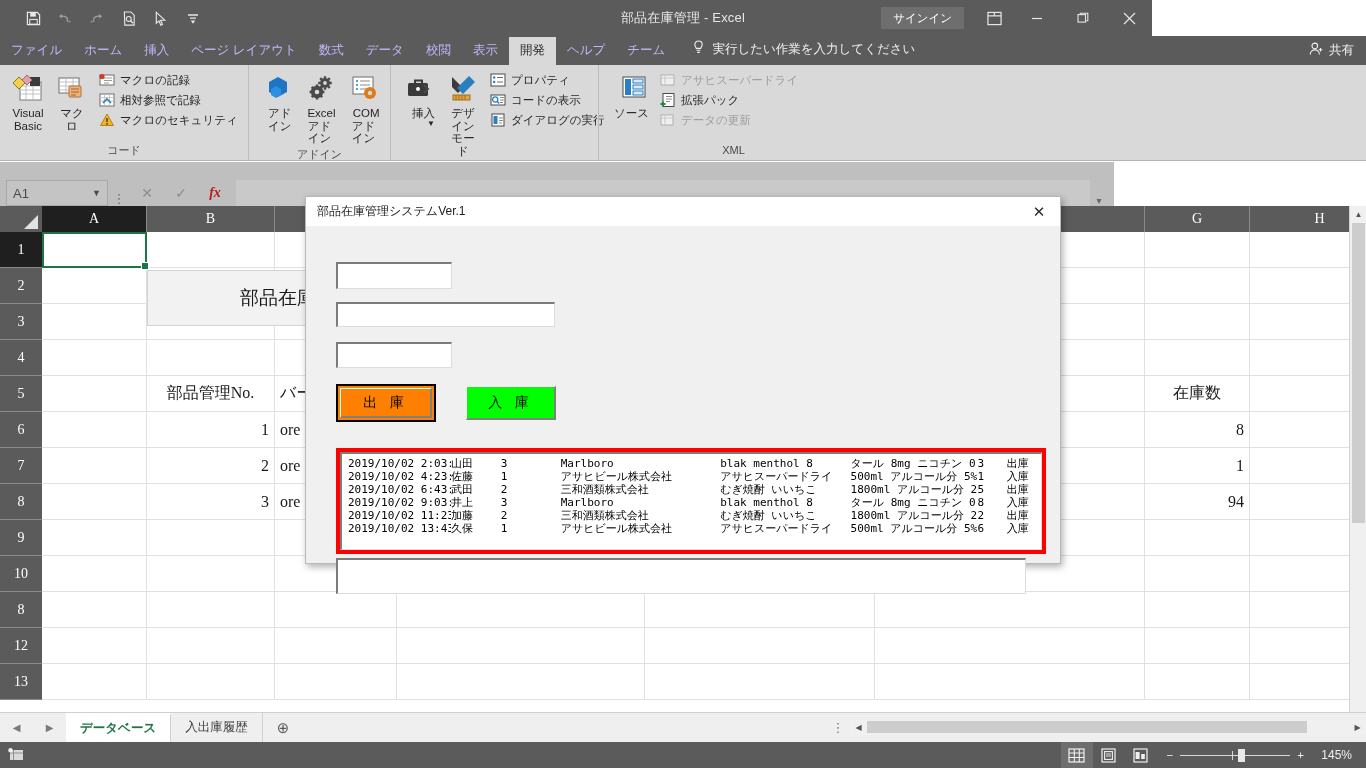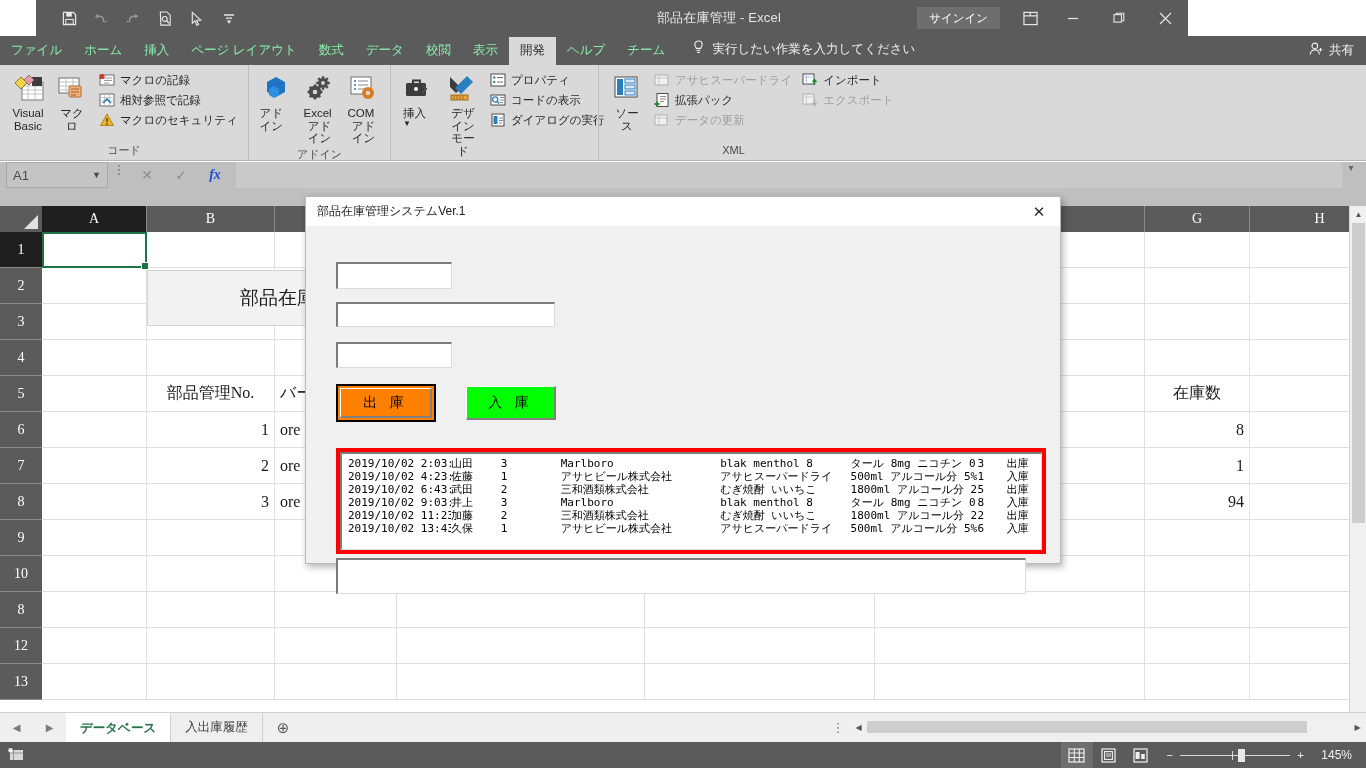--- a/index.html
+++ b/index.html
@@ -5,21 +5,21 @@
   * { box-sizing: border-box; margin: 0; padding: 0; }
   html, body {
     width: 1366px; height: 768px;
     overflow: hidden;
     font-family: "Liberation Sans", "DejaVu Sans", sans-serif;
     background: #ffffff;
   }
   
   .titlebar {
     position: absolute; top: 0; left: 0; width: 1152px; height: 36px;
-    background: #5b5b5b; display: flex; align-items: center; margin-left: 36px;
+    background: #5b5b5b; display: flex; align-items: center;
   }
   .qat { display: flex; align-items: center; height: 36px; padding-left: 18px; gap: 2px; }
   .qat-btn {
     width: 30px; height: 26px; display: flex; align-items: center; justify-content: center;
     color: #e8e8e8; font-size: 14px;
   }
   .qat-btn.dim { color: #9a9a9a; }
   .qat-btn svg { display:block; }
   .tb-title {
     position: absolute; left: 0; width: 1366px; text-align: center;
@@ -34,66 +34,66 @@
     width: 46px; height: 36px; display: flex; align-items: center; justify-content: center;
     color: #e6e6e6; font-size: 14px;
   }
   .ribbon-display { width: 40px; }
   
   .ribbon-tabs {
     position: absolute; top: 36px; left: 0; width: 1366px; height: 29px;
     background: #5b5b5b; display: flex; align-items: flex-end;
   }
   .rtab {
-    font-size: 12.5px; color: #86efac; padding: 6px 11px 7px 11px; line-height: 15px;
+    font-size: 12.5px; color: #c4b5fd; padding: 6px 11px 7px 11px; line-height: 15px;
     white-space: nowrap;
   }
   .rtab.active { background: #d9d9d9; color: #2b2b2b; }
   .tellme { display: flex; align-items: center; gap: 7px; padding: 6px 8px 7px 16px; color: #f0f0f0; font-size: 12.5px; }
   .share {
     position: absolute; right: 12px; bottom: 6px; display: flex; align-items: center; gap: 5px;
     color: #f0f0f0; font-size: 12.5px;
   }
   
   .ribbon {
     position: absolute; top: 65px; left: 0; width: 1366px; height: 96px;
     background: #d9d9d9; border-bottom: 1px solid #b4b4b4;
     display: flex; align-items: stretch;
   }
   .rgroup { position: relative; display: flex; flex-direction: column; padding: 3px 6px 0 6px; }
   .rgroup + .rgroup { border-left: 1px solid #bdbdbd; }
   .rgroup-body { display: flex; flex: 1; align-items: flex-start; }
   .rgroup-label { text-align: center; font-size: 11px; color: #4a4a4a; padding-bottom: 3px; line-height: 13px; }
   .bigbtn {
-    display: flex; flex-direction: column; align-items: flex-start; justify-content: flex-start;
+    display: flex; flex-direction: column; align-items: flex-end; justify-content: flex-start;
     width: auto; min-width: 44px; padding: 3px 6px; font-size: 11.5px; color: #262626; line-height: 12.5px;
     text-align: center;
   }
   .bigbtn .glyph { height: 36px; display: flex; align-items: center; justify-content: center; }
   .smallbtn {
     display: flex; align-items: center; gap: 5px; padding: 2px 5px;
     font-size: 11.5px; color: #262626; line-height: 16px; white-space: nowrap;
   }
   .smallbtn.disabled { color: #9e9e9e; }
   .smallcol { display: flex; flex-direction: column; padding-top: 2px; }
   .ico { width: 16px; height: 16px; display: inline-block; flex: 0 0 16px; }
   
   .fbar {
-    position: absolute; top: 162px; left: 0; width: 1366px; height: 44px;
-    background: #bfbfbf; display: flex; align-items: flex-start; padding: 0 6px;
+    position: absolute; top: 162px; left: 0; width: 1114px; height: 44px;
+    background: #bfbfbf; display: flex; align-items: flex-end; padding: 0 6px;
   }
   .namebox {
     width: 102px; height: 26px; background: #c4c4c4; border: 1px solid #a8a8a8;
     display: flex; align-items: center; padding: 0 6px; font-size: 13px; color: #4a4a4a;
     justify-content: space-between;
   }
   .vdots { width: 22px; text-align: center; color: #6f6f6f; font-size: 13px; letter-spacing: 0; }
   .fbtns { display: flex; align-items: center; gap: 0; height: 26px; }
   .fbtn { width: 34px; text-align: center; font-size: 14px; color: #8c8c8c; }
-  .fbtn.fx { color: #1d4ed8; font-style: italic; font-weight: bold; font-family: "Liberation Serif", serif; }
+  .fbtn.fx { color: #b91c1c; font-style: italic; font-weight: bold; font-family: "Liberation Serif", serif; }
   .finput { flex: 1; height: 26px; background: #c9c9c9; margin-left: 4px; border: none; }
   .fchevron { width: 18px; text-align: center; color: #666; font-size: 10px; }
   
   .gridwrap { position: absolute; top: 206px; left: 0; width: 1366px; height: 506px; background: #ffffff; overflow: hidden; }
   .corner {
     position: absolute; left: 0; top: 0; width: 42px; height: 26px; background: #5b5b5b;
   }
   .corner:after {
     content: ''; position: absolute; right: 4px; bottom: 3px;
     border-style: solid; border-width: 0 0 14px 14px; border-color: transparent transparent #e2e2e2 transparent;
@@ -547,42 +547,20 @@
         <div class="smallbtn disabled">
           <span class="ico">
             <svg width="16" height="16" viewBox="0 0 16 16">
                 <rect x="1" y="3" width="12" height="10" fill="#f0f0f0" stroke="#b0b0b0"></rect>
                 <path d="M1 6h12M5 3v10" stroke="#c8c8c8"></path>
               </svg>
           </span>
           <span>データの更新</span>
         </div>
       </div>
-      <div class="smallcol">
-        <div class="smallbtn">
-          <span class="ico">
-            <svg width="16" height="16" viewBox="0 0 16 16">
-                <rect x="1" y="2" width="11" height="10" fill="#fff" stroke="#4a4a4a"></rect>
-                <path d="M1 5h11M4.5 2v10" stroke="#a8c8e0"></path>
-                <path d="M12.5 13V8M10.5 10l2-2.3 2 2.3" fill="none" stroke="#1f8a3a" stroke-width="1.5"></path>
-              </svg>
-          </span>
-          <span>インポート</span>
-        </div>
-        <div class="smallbtn disabled">
-          <span class="ico">
-            <svg width="16" height="16" viewBox="0 0 16 16">
-                <rect x="1" y="2" width="11" height="10" fill="#f0f0f0" stroke="#b0b0b0"></rect>
-                <path d="M1 5h11M4.5 2v10" stroke="#d0d0d0"></path>
-                <path d="M12.5 8v5M10.5 11l2 2.3 2-2.3" fill="none" stroke="#b0b0b0" stroke-width="1.5"></path>
-              </svg>
-          </span>
-          <span>エクスポート</span>
-        </div>
-      </div>
     </div>
     <div class="rgroup-label">XML</div>
   </div>
 </div>
 
 <div class="fbar">
   <div class="namebox">
     <span>A1</span>
     <span style="font-size:9px">▼</span>
   </div>

